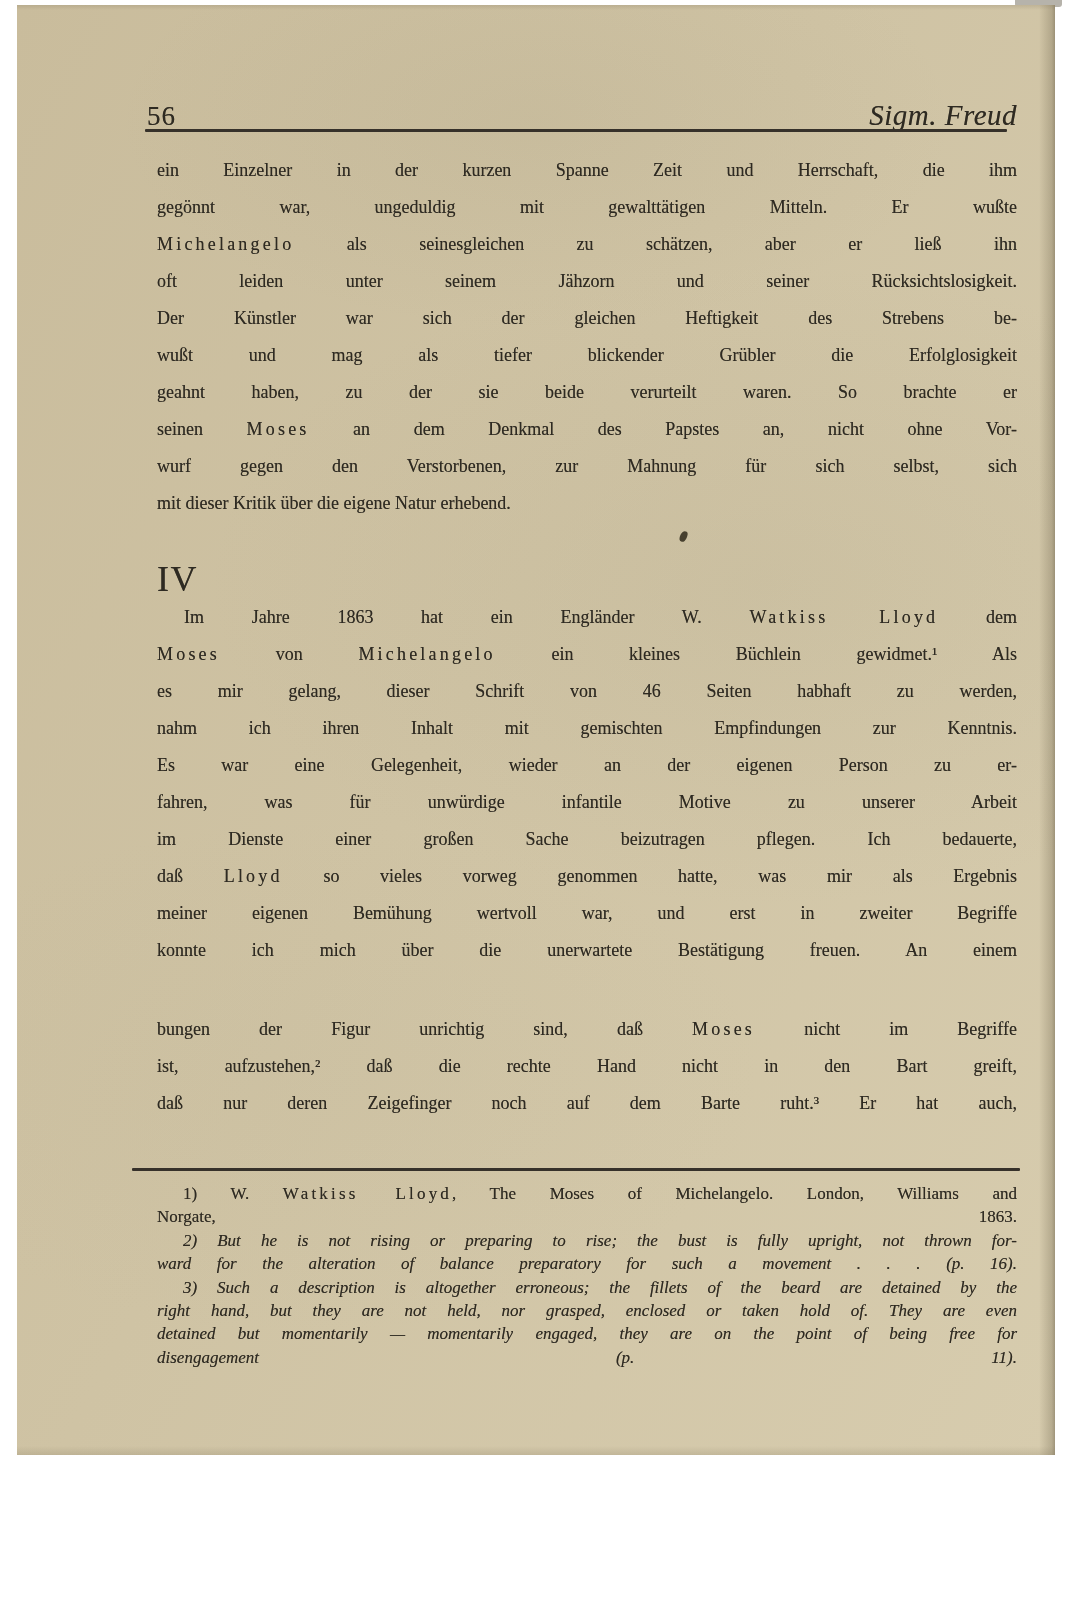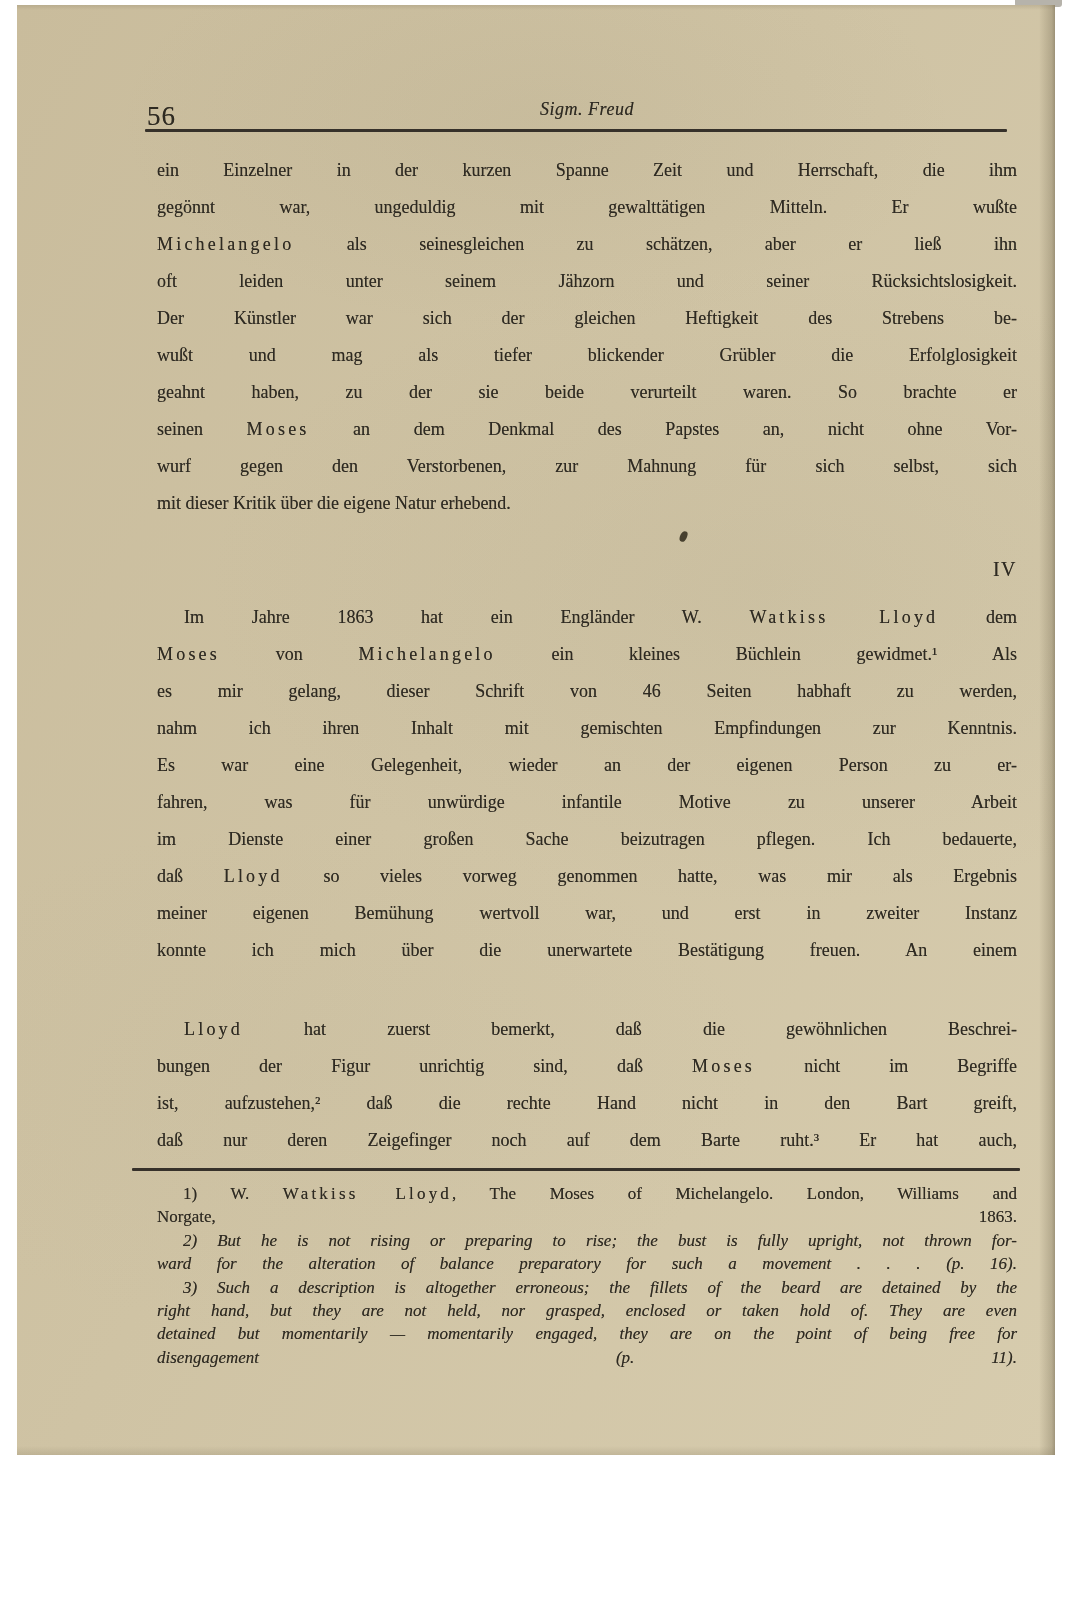--- a/index.html
+++ b/index.html
@@ -19,33 +19,33 @@
   .edge-right{position:absolute;right:0;top:0;bottom:0;width:16px;
     background:linear-gradient(to right, rgba(106,96,72,0), rgba(106,96,72,0.30) 80%, rgba(90,80,58,0.45));}
   .edge-bottom{position:absolute;left:0;right:0;bottom:0;height:9px;
     background:linear-gradient(to bottom, rgba(120,110,85,0), rgba(120,110,85,0.20));}
   .edge-top{position:absolute;left:0;right:0;top:0;height:5px;
     background:linear-gradient(to bottom, rgba(110,100,78,0.18), rgba(110,100,78,0));}
   .corner-smudge{position:absolute;left:1015px;top:0;width:47px;height:7px;
     background:#6e6758;opacity:0.5;border-radius:0 0 3px 3px;}
   .txt{ text-shadow:0 0 0.6px rgba(42,38,30,0.55); }
   .pn{position:absolute;left:130px;top:96px;font-size:27px;letter-spacing:1px;}
-  .rt{position:absolute;left:140px;top:94px;width:860px;text-align:center;
-      font-style:italic;font-size:18px;letter-spacing:0.5px;}
+  .rt{position:absolute;left:140px;top:94px;width:860px;text-align:right;
+      font-style:italic;font-size:29px;letter-spacing:0.5px;}
   .rule{position:absolute;background:#36312a;border-radius:1px;}
   .head-rule{left:128px;top:124px;width:862px;height:3px;}
   .fn-rule{left:115px;top:1163px;width:888px;height:3px;}
   .para{position:absolute;left:140px;width:860px;font-size:18px;}
   .para .line{line-height:37px;text-align:justify;text-align-last:justify;}
   .line.last{text-align-last:left;}
   .line.ind{text-indent:27px;}
   .g{letter-spacing:3.2px;}
   #p1{top:147px;} #p2{top:594px;} #p3{top:1006px;}
-  .sec{position:absolute;left:140px;top:553px;width:860px;text-align:right;
-       font-size:20px;letter-spacing:1.5px;}
+  .sec{position:absolute;left:140px;top:553px;width:860px;text-align:left;
+       font-size:36px;letter-spacing:1.5px;}
   .speck{position:absolute;left:663px;top:526px;width:7px;height:11px;
          background:#47402f;border-radius:60% 40% 55% 45%;transform:rotate(18deg);}
   .fns{position:absolute;left:140px;top:1177px;width:860px;font-size:17px;}
   .fns .line{line-height:23.4px;text-align:justify;text-align-last:justify;}
   .fns .line.ind{text-indent:26px;}
   .fn.it{font-style:italic;}
 </style>
 </head>
 <body>
 
@@ -76,26 +76,25 @@
 
     <div class="para" id="p2">
       <div class="line ind"><span>Im Jahre 1863 hat ein Engländer W. </span><span class="g">Watkiss Lloyd</span><span> dem</span></div>
       <div class="line"><span class="g">Moses</span><span> von </span><span class="g">Michelangelo</span><span> ein kleines Büchlein gewidmet.¹ Als</span></div>
       <div class="line"><span>es mir gelang, dieser Schrift von 46 Seiten habhaft zu werden,</span></div>
       <div class="line"><span>nahm ich ihren Inhalt mit gemischten Empfindungen zur Kenntnis.</span></div>
       <div class="line"><span>Es war eine Gelegenheit, wieder an der eigenen Person zu er-</span></div>
       <div class="line"><span>fahren, was für unwürdige infantile Motive zu unserer Arbeit</span></div>
       <div class="line"><span>im Dienste einer großen Sache beizutragen pflegen. Ich bedauerte,</span></div>
       <div class="line"><span>daß </span><span class="g">Lloyd</span><span> so vieles vorweg genommen hatte, was mir als Ergebnis</span></div>
-      <div class="line"><span>meiner eigenen Bemühung wertvoll war, und erst in zweiter Instanz</span></div>
+      <div class="line"><span>meiner eigenen Bemühung wertvoll war, und erst in zweiter Begriffe</span></div>
       <div class="line"><span>konnte ich mich über die unerwartete Bestätigung freuen. An einem</span></div>
     </div>
 
     <div class="para" id="p3">
-      <div class="line ind"><span class="g">Lloyd</span><span> hat zuerst bemerkt, daß die gewöhnlichen Beschrei-</span></div>
       <div class="line"><span>bungen der Figur unrichtig sind, daß </span><span class="g">Moses</span><span> nicht im Begriffe</span></div>
       <div class="line"><span>ist, aufzustehen,² daß die rechte Hand nicht in den Bart greift,</span></div>
       <div class="line"><span>daß nur deren Zeigefinger noch auf dem Barte ruht.³ Er hat auch,</span></div>
     </div>
 
     <div class="rule fn-rule"></div>
 
     <div class="fns">
       <div class="fn">
         <div class="line ind"><span>1) W. </span><span class="g">Watkiss Lloyd</span><span>, The Moses of Michelangelo. London, Williams and</span></div>

